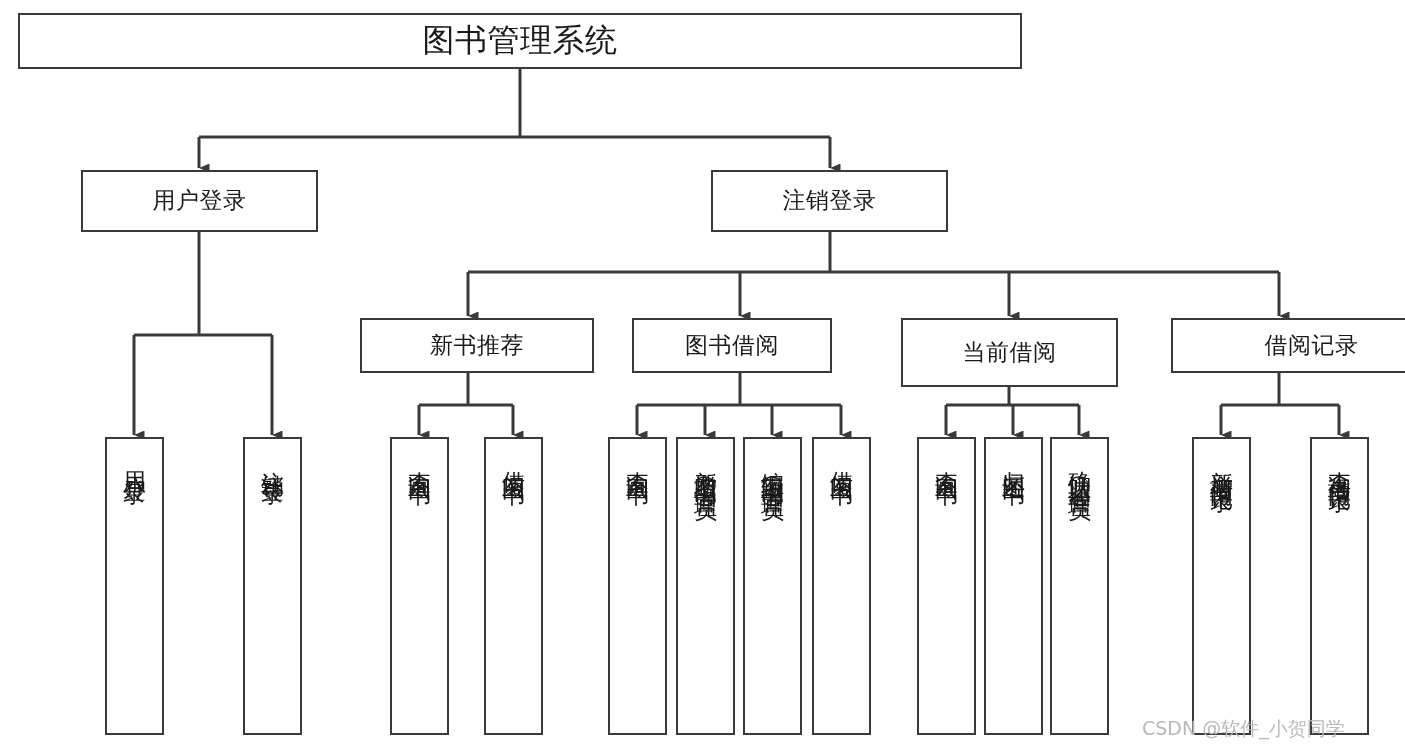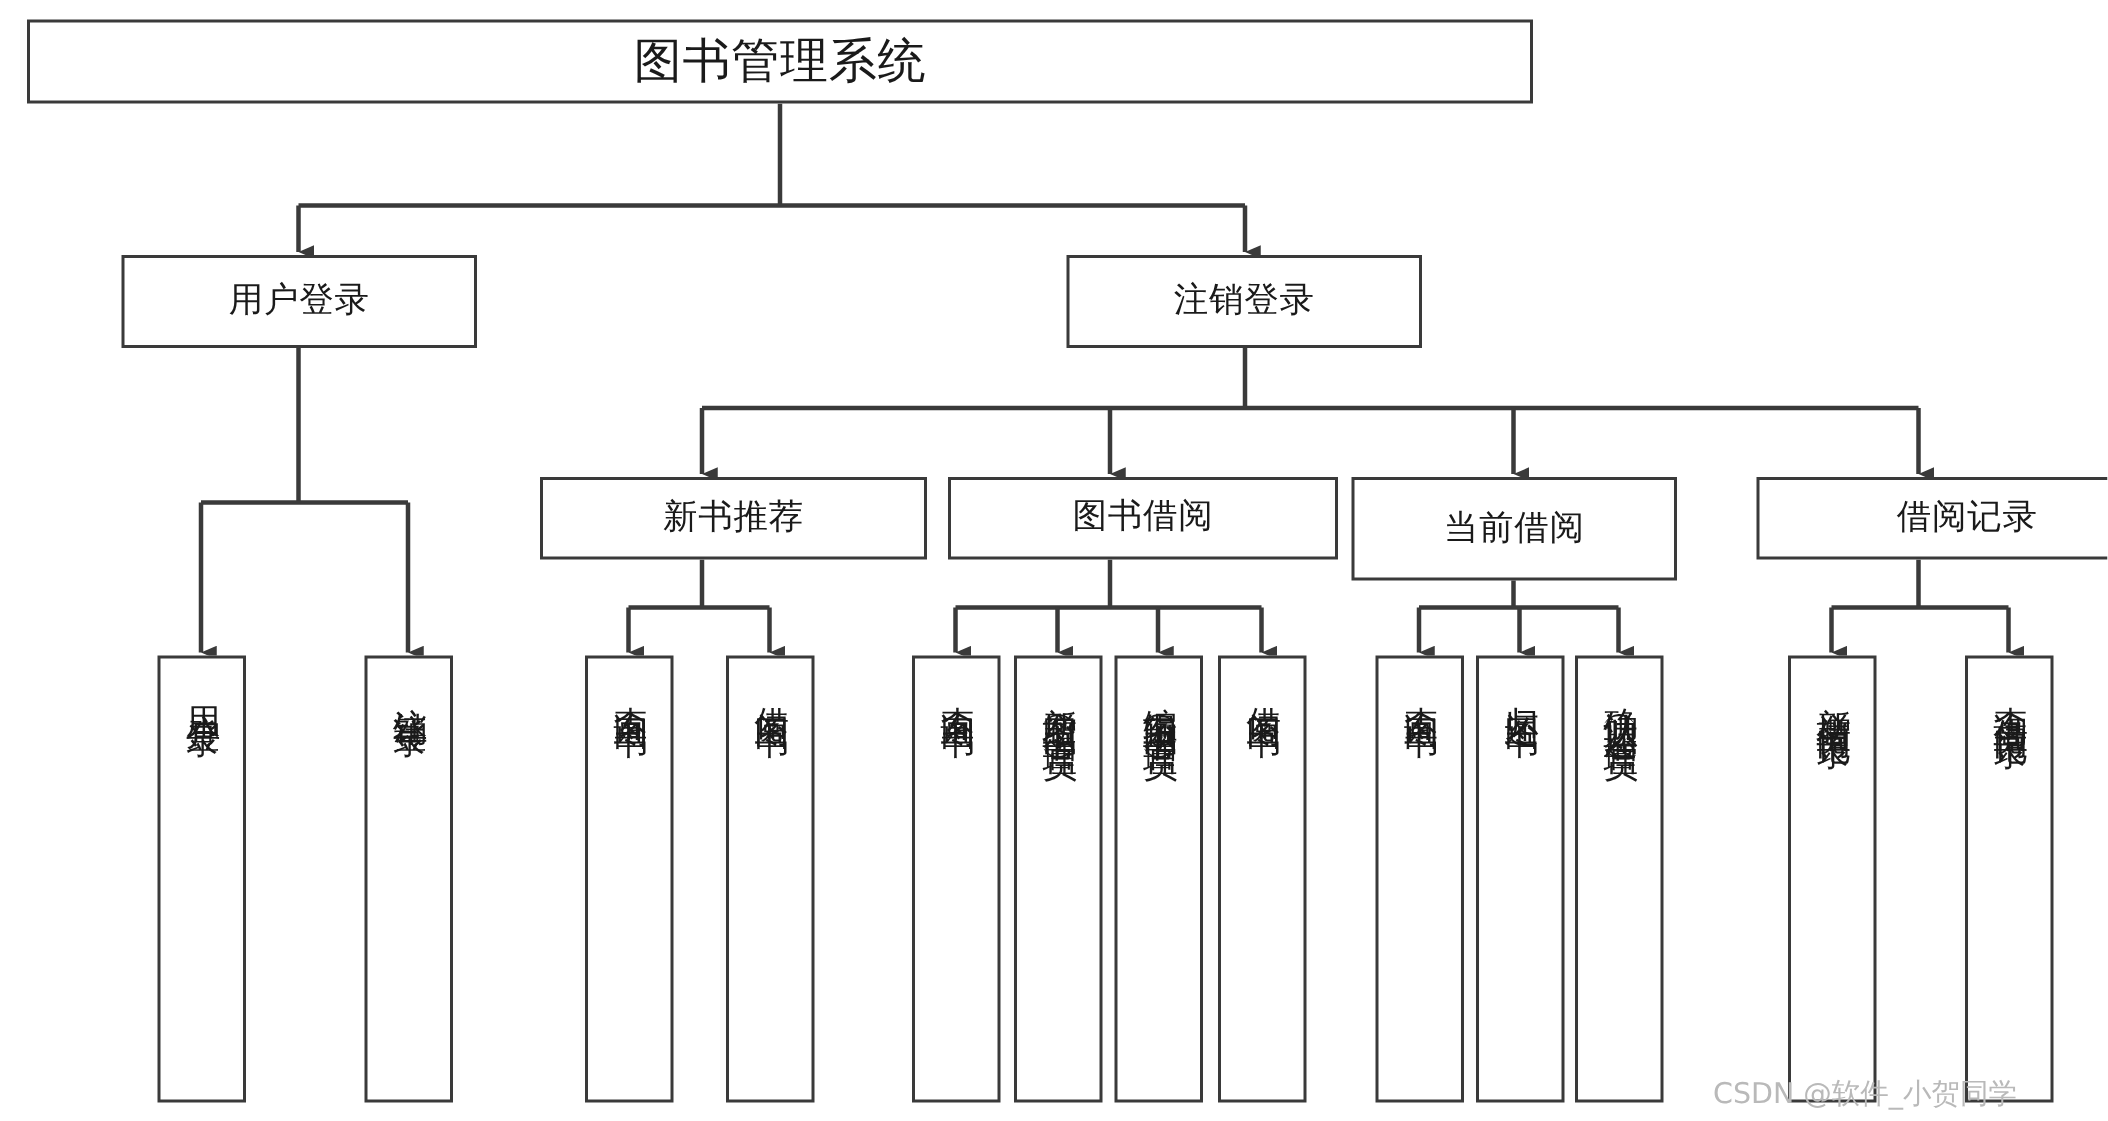--- a/index.html
+++ b/index.html
@@ -130,24 +130,24 @@
     <span class="label">图书管理系统</span>
   </div>
 
   <div class="node horizontal" style="left: 81px; top: 170px; width: 237px; height: 62px;">
     <span class="label">用户登录</span>
   </div>
   <div class="node horizontal" style="left: 711px; top: 170px; width: 237px; height: 62px;">
     <span class="label">注销登录</span>
   </div>
 
-  <div class="node horizontal" style="left: 360px; top: 318px; width: 258px; height: 55px;">
+  <div class="node horizontal" style="left: 360px; top: 318px; width: 234px; height: 55px;">
     <span class="label">新书推荐</span>
   </div>
-  <div class="node horizontal" style="left: 632px; top: 318px; width: 260px; height: 55px; font-family: Liberation Mono, monospace;">
+  <div class="node horizontal" style="left: 632px; top: 318px; width: 200px; height: 55px;">
     <span class="label">图书借阅</span>
   </div>
   <div class="node horizontal" style="left: 901px; top: 318px; width: 217px; height: 69px;">
     <span class="label">当前借阅</span>
   </div>
   <div class="node horizontal" style="left: 1171px; top: 318px; width: 245px; height: 55px; padding-left: 36px;">
     <span class="label">借阅记录</span>
   </div>
 
   <div class="node vertical" style="left: 105px; top: 437px; width: 59px; height: 298px;">

